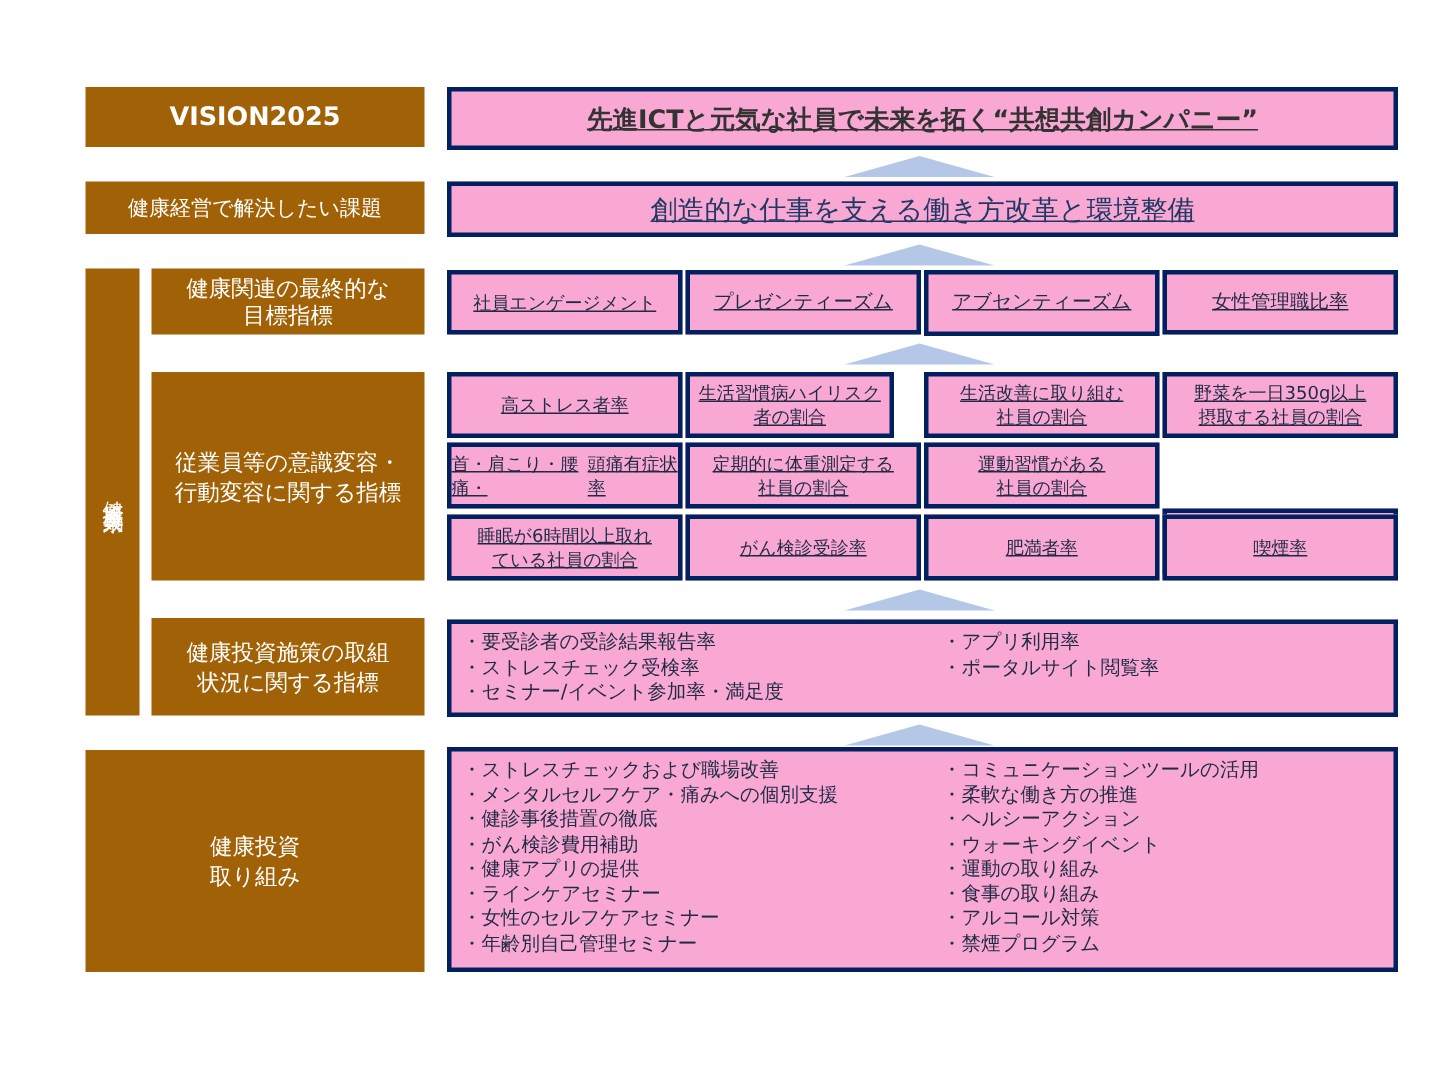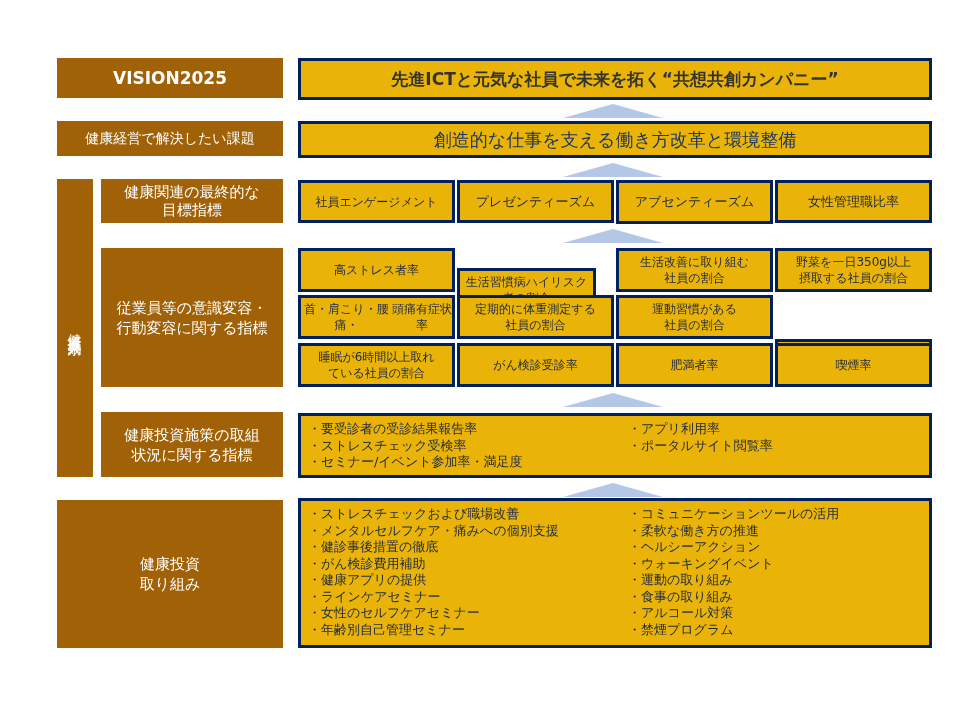--- a/index.html
+++ b/index.html
@@ -1,21 +1,21 @@
 <!DOCTYPE html>
 <html><head>
 <meta charset="utf-8">
 <style>
   * { box-sizing: border-box; margin: 0; padding: 0; }
   body { width: 960px; height: 720px; background: #ffffff; position: relative; overflow: hidden;
          font-family: "DejaVu Sans", "Liberation Sans", sans-serif; color: #1f2a44; }
   .dark { position: absolute; background: #a16207; color: #ffffff; display: flex; align-items: center;
           justify-content: center; text-align: center; }
-  .box { position: absolute; background: #eab308; border: 3px solid #002060; display: flex;
-         align-items: center; justify-content: center; text-align: center; color: #1f2a44; }
+  .box { position: absolute; background: #f9a8d4; border: 3px solid #002060; display: flex;
+         align-items: center; justify-content: center; text-align: left; color: #1f2a44; text-decoration: underline; }
   .arrow { position: absolute; width: 0; height: 0; border-left: 50px solid transparent;
            border-right: 50px solid transparent; border-bottom: 14px solid #b4c7e7; }
   .cell { font-size: 12px; line-height: 16px; }
   .list { position: absolute; font-size: 13px; line-height: 16.5px; color: #1f2a44; }
   .list div::before { content: "・"; }
 </style>
 </head>
 <body>
 
 <div class="dark" style="left:57px;top:58px;width:226px;height:40px;font-size:17px;font-weight:bold;">
@@ -60,21 +60,21 @@
 <div class="arrow" style="left:563px;top:229px;"></div>
 
 <div class="dark" style="left:101px;top:248px;width:182px;height:139px;font-size:15px;line-height:20px;flex-direction:column;">
   <span>従業員等の意識変容・</span>
   <span>行動変容に関する指標</span>
 </div>
 
 <div class="box cell" style="left:298px;top:248px;width:157px;height:44px;flex-direction:column;">
     <span>高ストレス者率</span>
   </div>
-<div class="box cell" style="left:457px;top:248px;width:139px;height:44px;flex-direction:column;margin-top:20px;">
+<div class="box cell" style="left:457px;top:248px;width:139px;height:44px;flex-direction:column;">
     <span>生活習慣病ハイリスク</span>
     <span>者の割合</span>
   </div>
 <div class="box cell" style="left:616px;top:248px;width:157px;height:44px;flex-direction:column;">
     <span>生活改善に取り組む</span>
     <span>社員の割合</span>
   </div>
 <div class="box cell" style="left:775px;top:248px;width:157px;height:44px;flex-direction:column;">
     <span>野菜を一日350g以上</span>
     <span>摂取する社員の割合</span>

